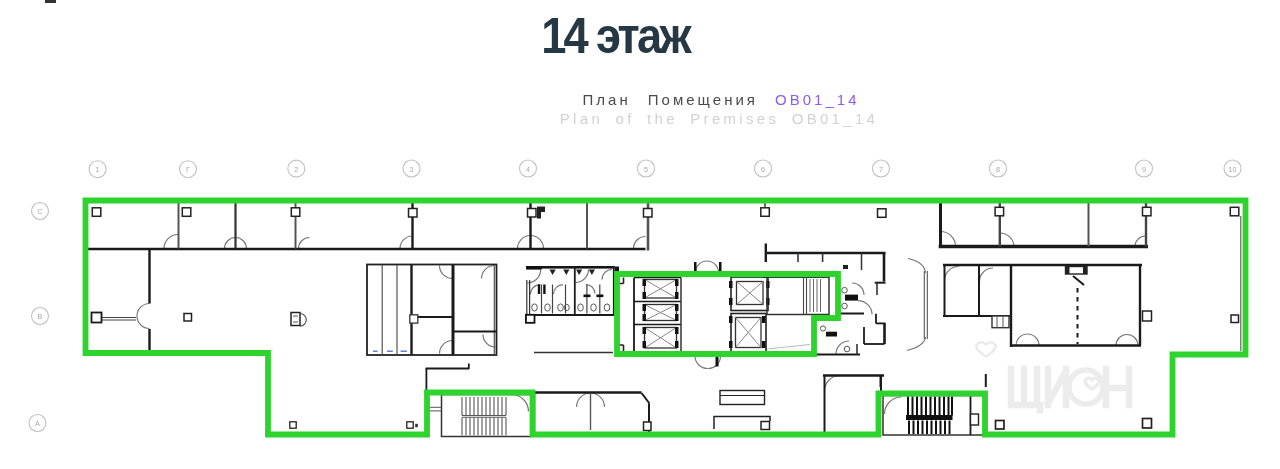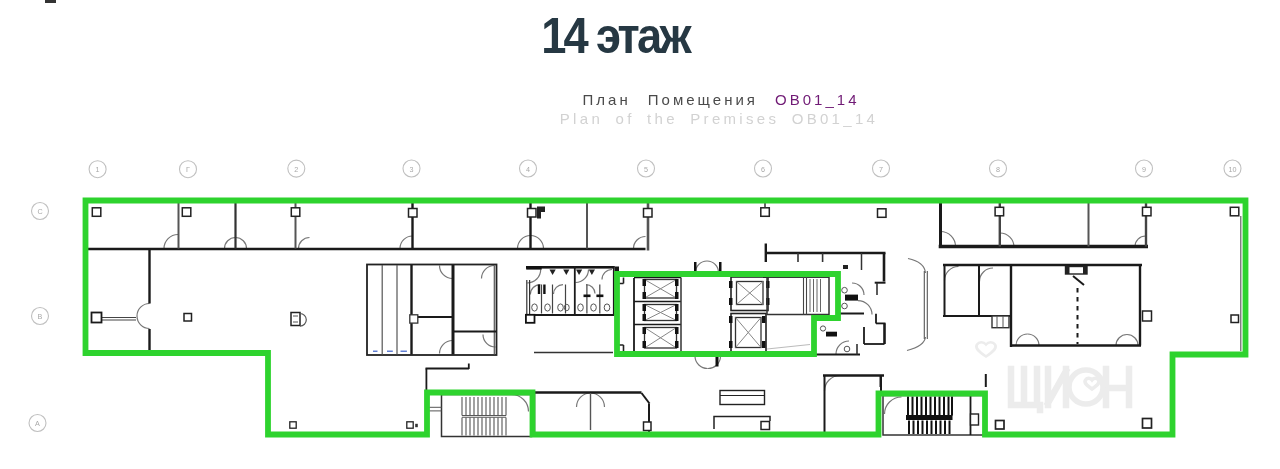--- a/index.html
+++ b/index.html
@@ -1,21 +1,21 @@
 <!DOCTYPE html>
 <html><head>
 <meta charset="utf-8">
 <style>
 html,body{margin:0;padding:0;background:#fff;width:1280px;height:469px;overflow:hidden;}
 #canvas{position:relative;width:1280px;height:469px;font-family:"Liberation Sans",sans-serif;}
 .title{position:absolute;left:-2px;top:6.5px;width:1234px;text-align:center;font-size:49.5px;font-weight:bold;letter-spacing:-3px;color:#263843;transform:scaleX(0.915);transform-origin:50% 50%;}
 .sub{position:absolute;width:1280px;text-align:center;white-space:nowrap;}
 .sub1{top:91px;font-size:15px;letter-spacing:3px;word-spacing:10px;color:#4a4a4a;}
 .sub2{top:110px;font-size:15px;letter-spacing:3.3px;word-spacing:5px;color:#d2d2d2;}
-.lt{color:#701a75;}
+.lt{color:#8b5cf6;}
 </style>
 </head>
 <body>
 <div id="canvas">
 <div class="sub sub1" style="left:81px;">План Помещения <span class="lt">ОВ01_14</span></div>
 <div class="sub sub2" style="left:79px;">Plan of the Premises ОВ01_14</div>
 <div class="title">14 этаж</div>
 <svg width="1280" height="469" viewBox="0 0 1280 469" style="position:absolute;left:0;top:0;">
 
 <rect x="45" y="0" width="11" height="3" fill="#333"></rect>

